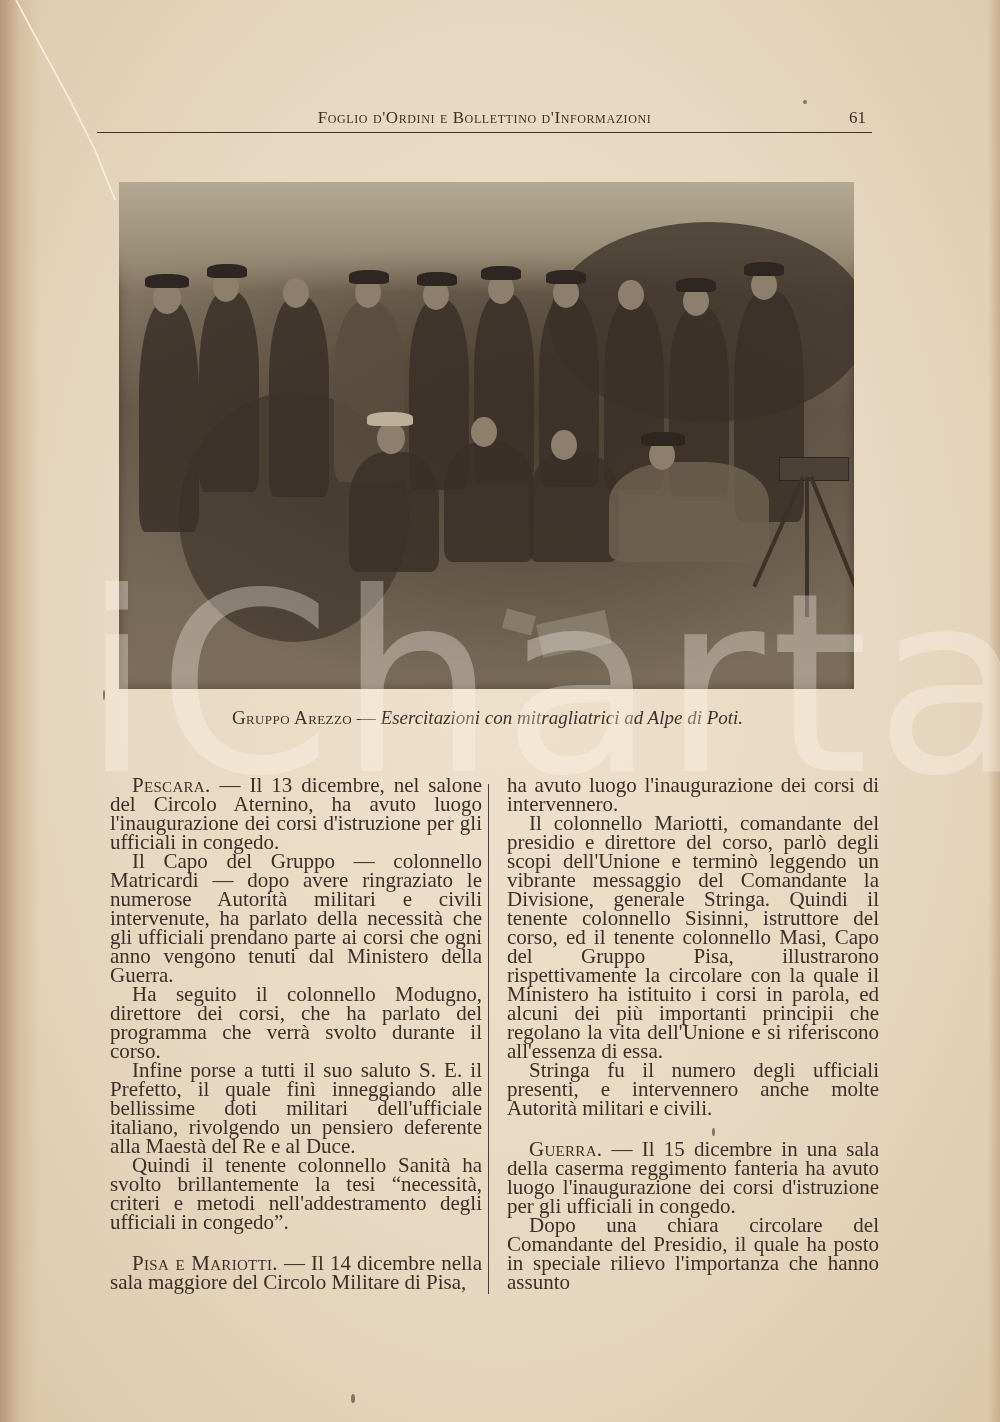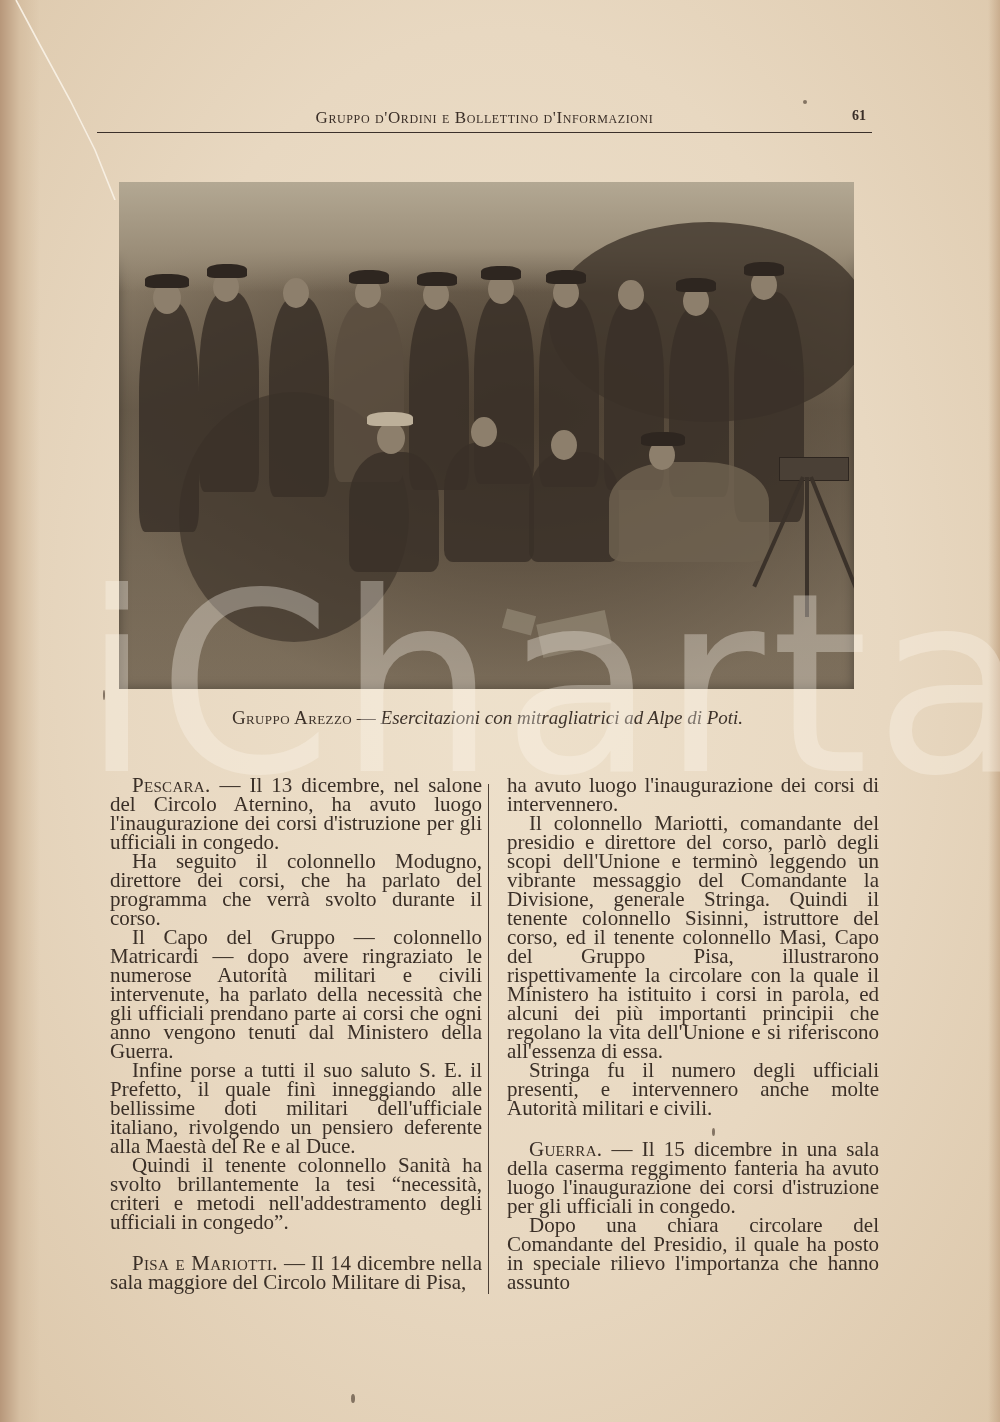--- a/index.html
+++ b/index.html
@@ -59,23 +59,22 @@
       font-variant: small-caps;
       font-size: 17px;
       letter-spacing: 0.6px;
       color: #3a2e27;
     }
     .page-number {
       position: absolute;
       right: 6px;
       top: 4px;
       font-family: "Liberation Serif", serif;
-      font-size: 14px;
+      font-size: 17px;
       color: #3a2e27;
-      font-weight: bold;
     }
 
     
     .photo {
       position: absolute;
       left: 119px;
       top: 182px;
       width: 735px;
       height: 507px;
       background:
@@ -205,21 +204,21 @@
 
 <div class="page">
   <div class="page-left-shadow"></div>
   <div class="page-right-edge"></div>
 
   <svg class="fold-crease" viewBox="0 0 140 200">
     <path d="M16 0 L40 45 L70 100 L95 150 L115 200" stroke="#f7efe2" stroke-width="1.6" fill="none"></path>
   </svg>
 
   <div class="running-head">
-    <div class="running-title">Gruppo d'Ordini e Bollettino d'Informazioni</div>
+    <div class="running-title">Foglio d'Ordini e Bollettino d'Informazioni</div>
     <div class="page-number">61</div>
   </div>
 
   <div class="photo">
     <div class="photo-sky"></div>
     <div class="photo-bush" style="left:430px; top:40px; width:320px; height:200px;"></div>
     <div class="photo-bush" style="left:60px; top:210px; width:230px; height:250px; opacity:0.7;"></div>
 
     <div class="figure" style="left:20px; top:120px; width:60px; height:230px;"></div>
     <div class="figure-head" style="left:34px; top:100px; width:28px; height:32px;"></div>
@@ -281,22 +280,22 @@
     <div class="ground-debris" style="left:385px; top:430px; width:30px; height:20px; transform:rotate(15deg);"></div>
     <div class="ground-debris" style="left:420px; top:435px; width:70px; height:34px; transform:rotate(-12deg);"></div>
   </div>
 
   <div class="caption">
     <span class="caption-group">Gruppo Arezzo</span><span> — </span><span class="caption-text">Esercitazioni con mitragliatrici ad Alpe di Poti.</span>
   </div>
 
   <div class="column col-left">
     <p class="para"><span class="place">Pescara.</span><span> — Il 13 dicembre, nel salone del Circolo Aternino, ha avuto luogo l'inaugurazione dei corsi d'istruzione per gli ufficiali in congedo.</span></p>
+    <p class="para">Il Capo del Gruppo — colonnello Matricardi — dopo avere ringraziato le numerose Autorità militari e civili intervenute, ha parlato della necessità che gli ufficiali prendano parte ai corsi che ogni anno vengono tenuti dal Ministero della Guerra.</p>
     <p class="para">Ha seguito il colonnello Modugno, direttore dei corsi, che ha parlato del programma che verrà svolto durante il corso.</p>
-    <p class="para">Il Capo del Gruppo — colonnello Matricardi — dopo avere ringraziato le numerose Autorità militari e civili intervenute, ha parlato della necessità che gli ufficiali prendano parte ai corsi che ogni anno vengono tenuti dal Ministero della Guerra.</p>
     <p class="para">Infine porse a tutti il suo saluto S. E. il Prefetto, il quale finì inneggiando alle bellissime doti militari dell'ufficiale italiano, rivolgendo un pensiero deferente alla Maestà del Re e al Duce.</p>
     <p class="para">Quindi il tenente colonnello Sanità ha svolto brillantemente la tesi “necessità, criteri e metodi nell'addestramento degli ufficiali in congedo”.</p>
     <p class="para section-start"><span class="place">Pisa e Mariotti.</span><span> — Il 14 dicembre nella sala maggiore del Circolo Militare di Pisa,</span></p>
   </div>
 
   <div class="column-divider"></div>
 
   <div class="column col-right">
     <p class="para no-indent">ha avuto luogo l'inaugurazione dei corsi di intervennero.</p>
     <p class="para">Il colonnello Mariotti, comandante del presidio e direttore del corso, parlò degli scopi dell'Unione e terminò leggendo un vibrante messaggio del Comandante la Divisione, generale Stringa. Quindi il tenente colonnello Sisinni, istruttore del corso, ed il tenente colonnello Masi, Capo del Gruppo Pisa, illustrarono rispettivamente la circolare con la quale il Ministero ha istituito i corsi in parola, ed alcuni dei più importanti principii che regolano la vita dell'Unione e si riferiscono all'essenza di essa.</p>

